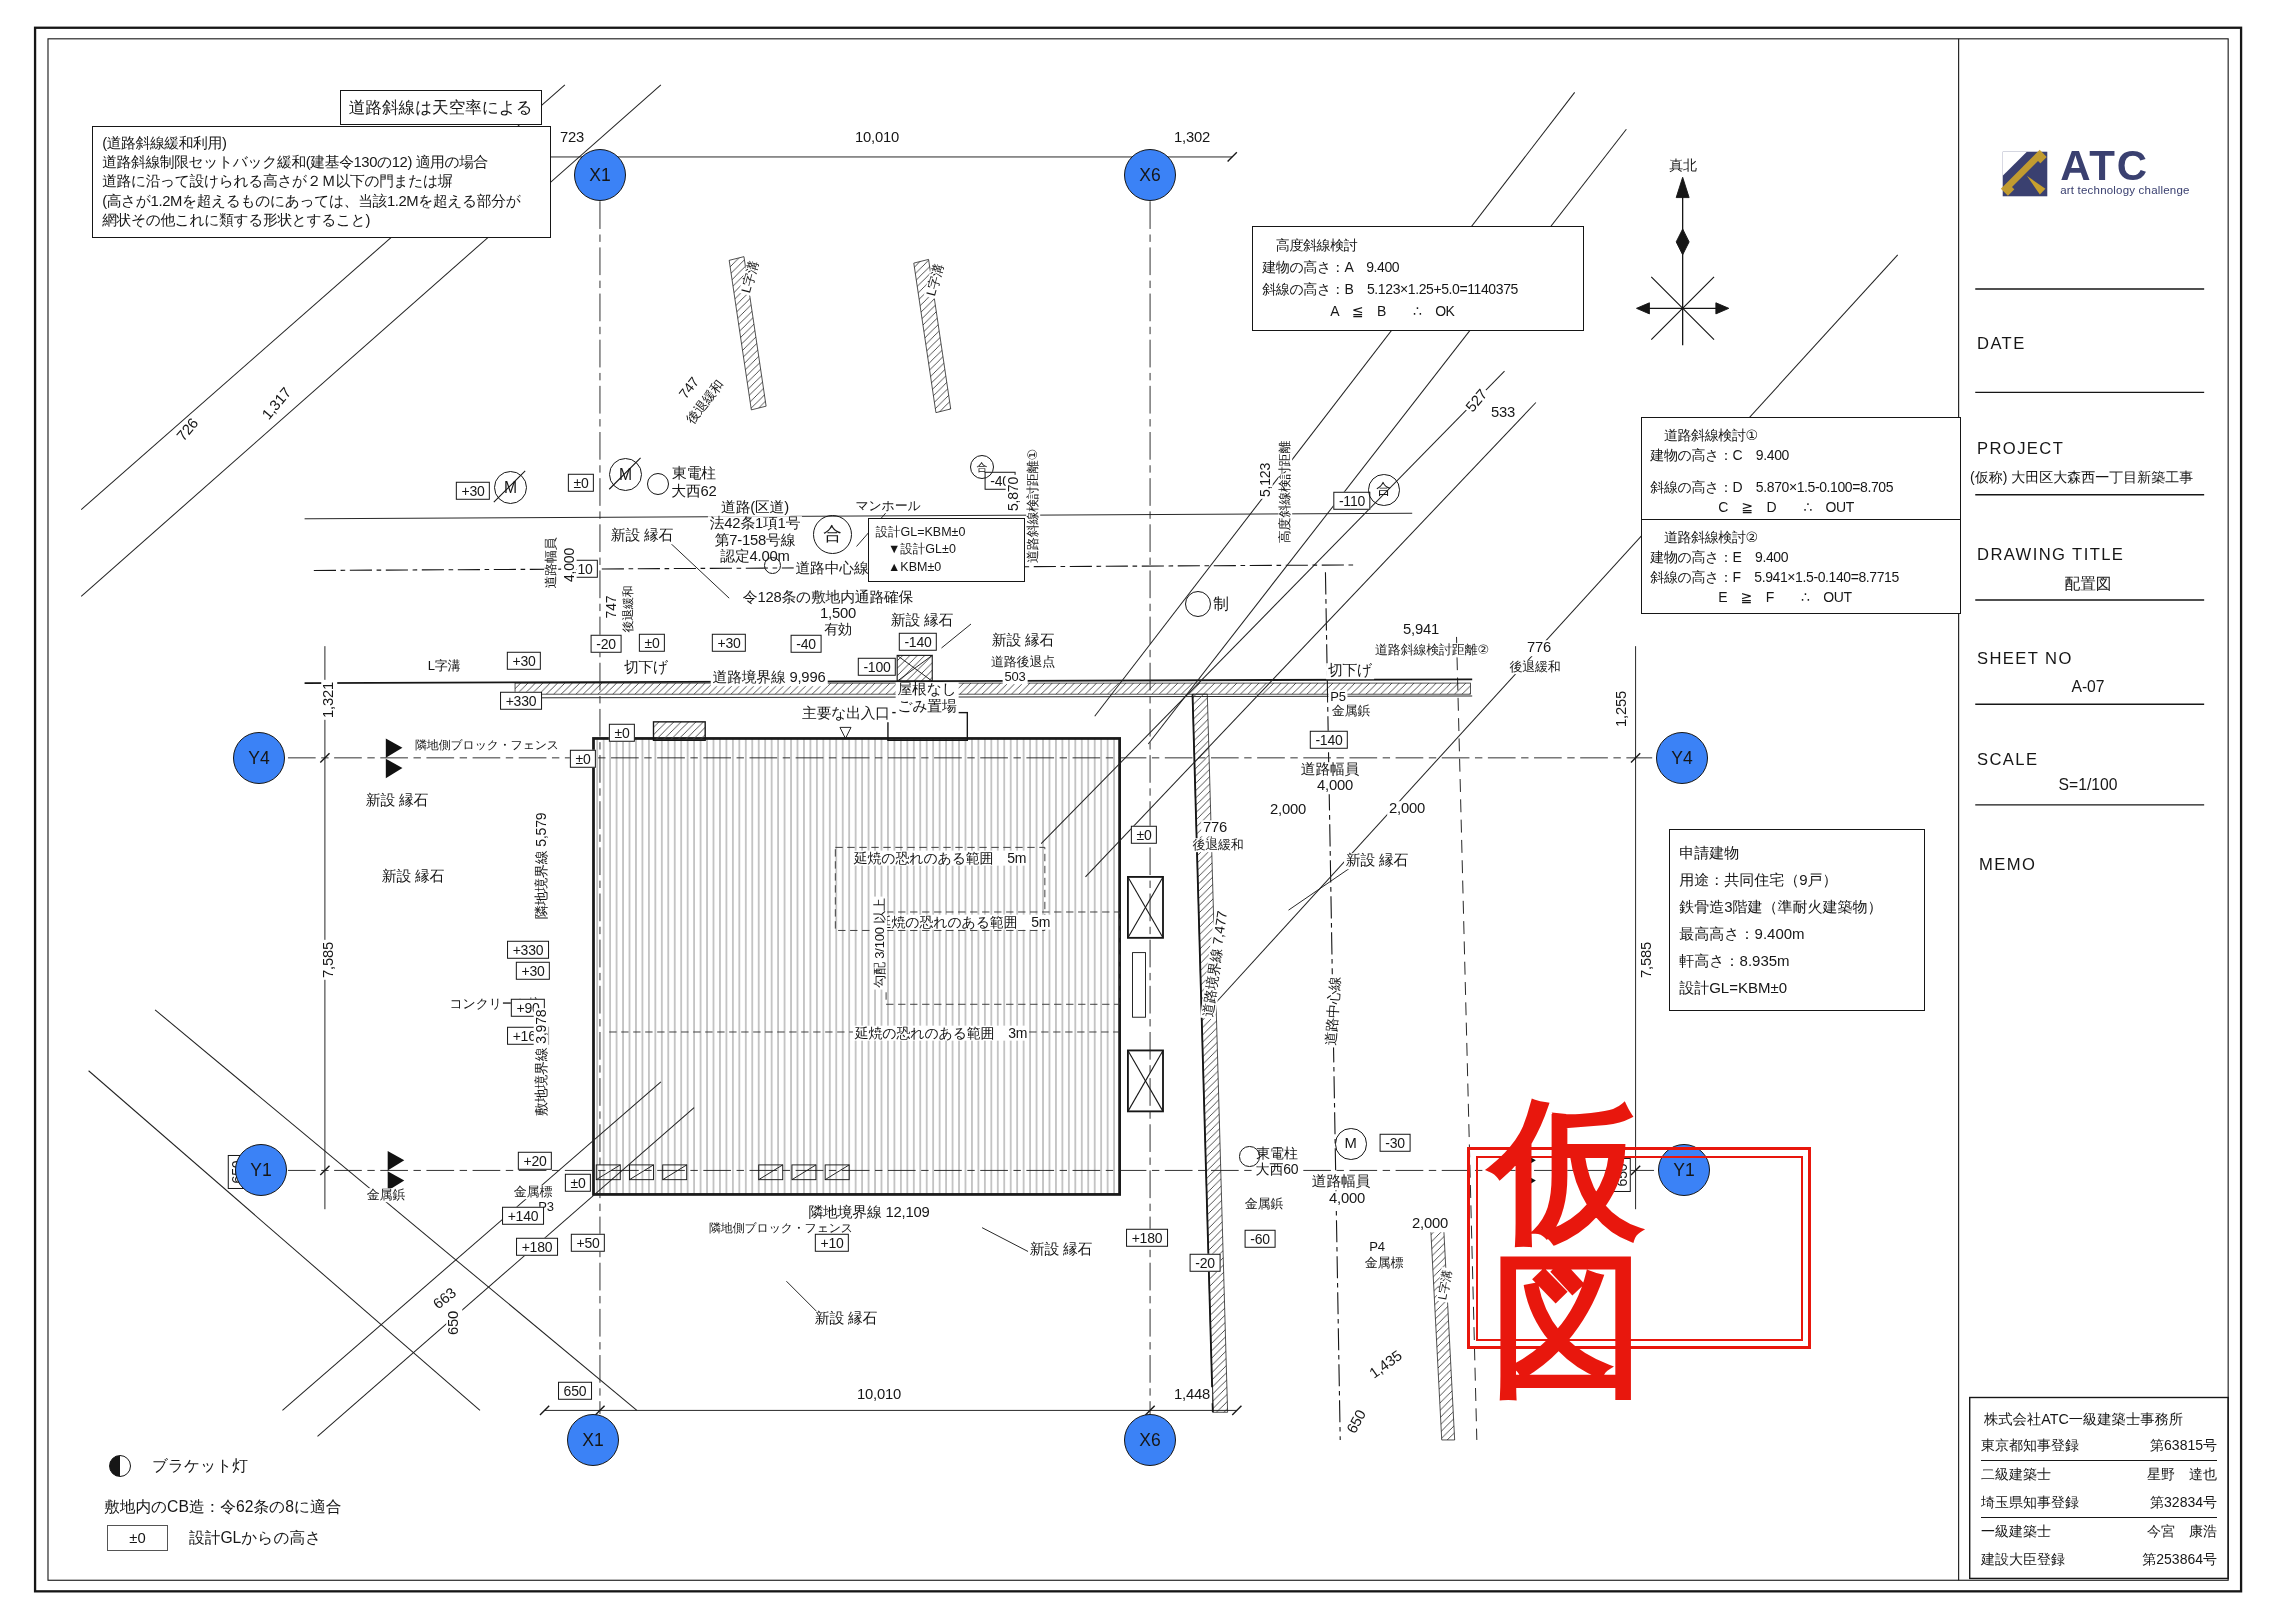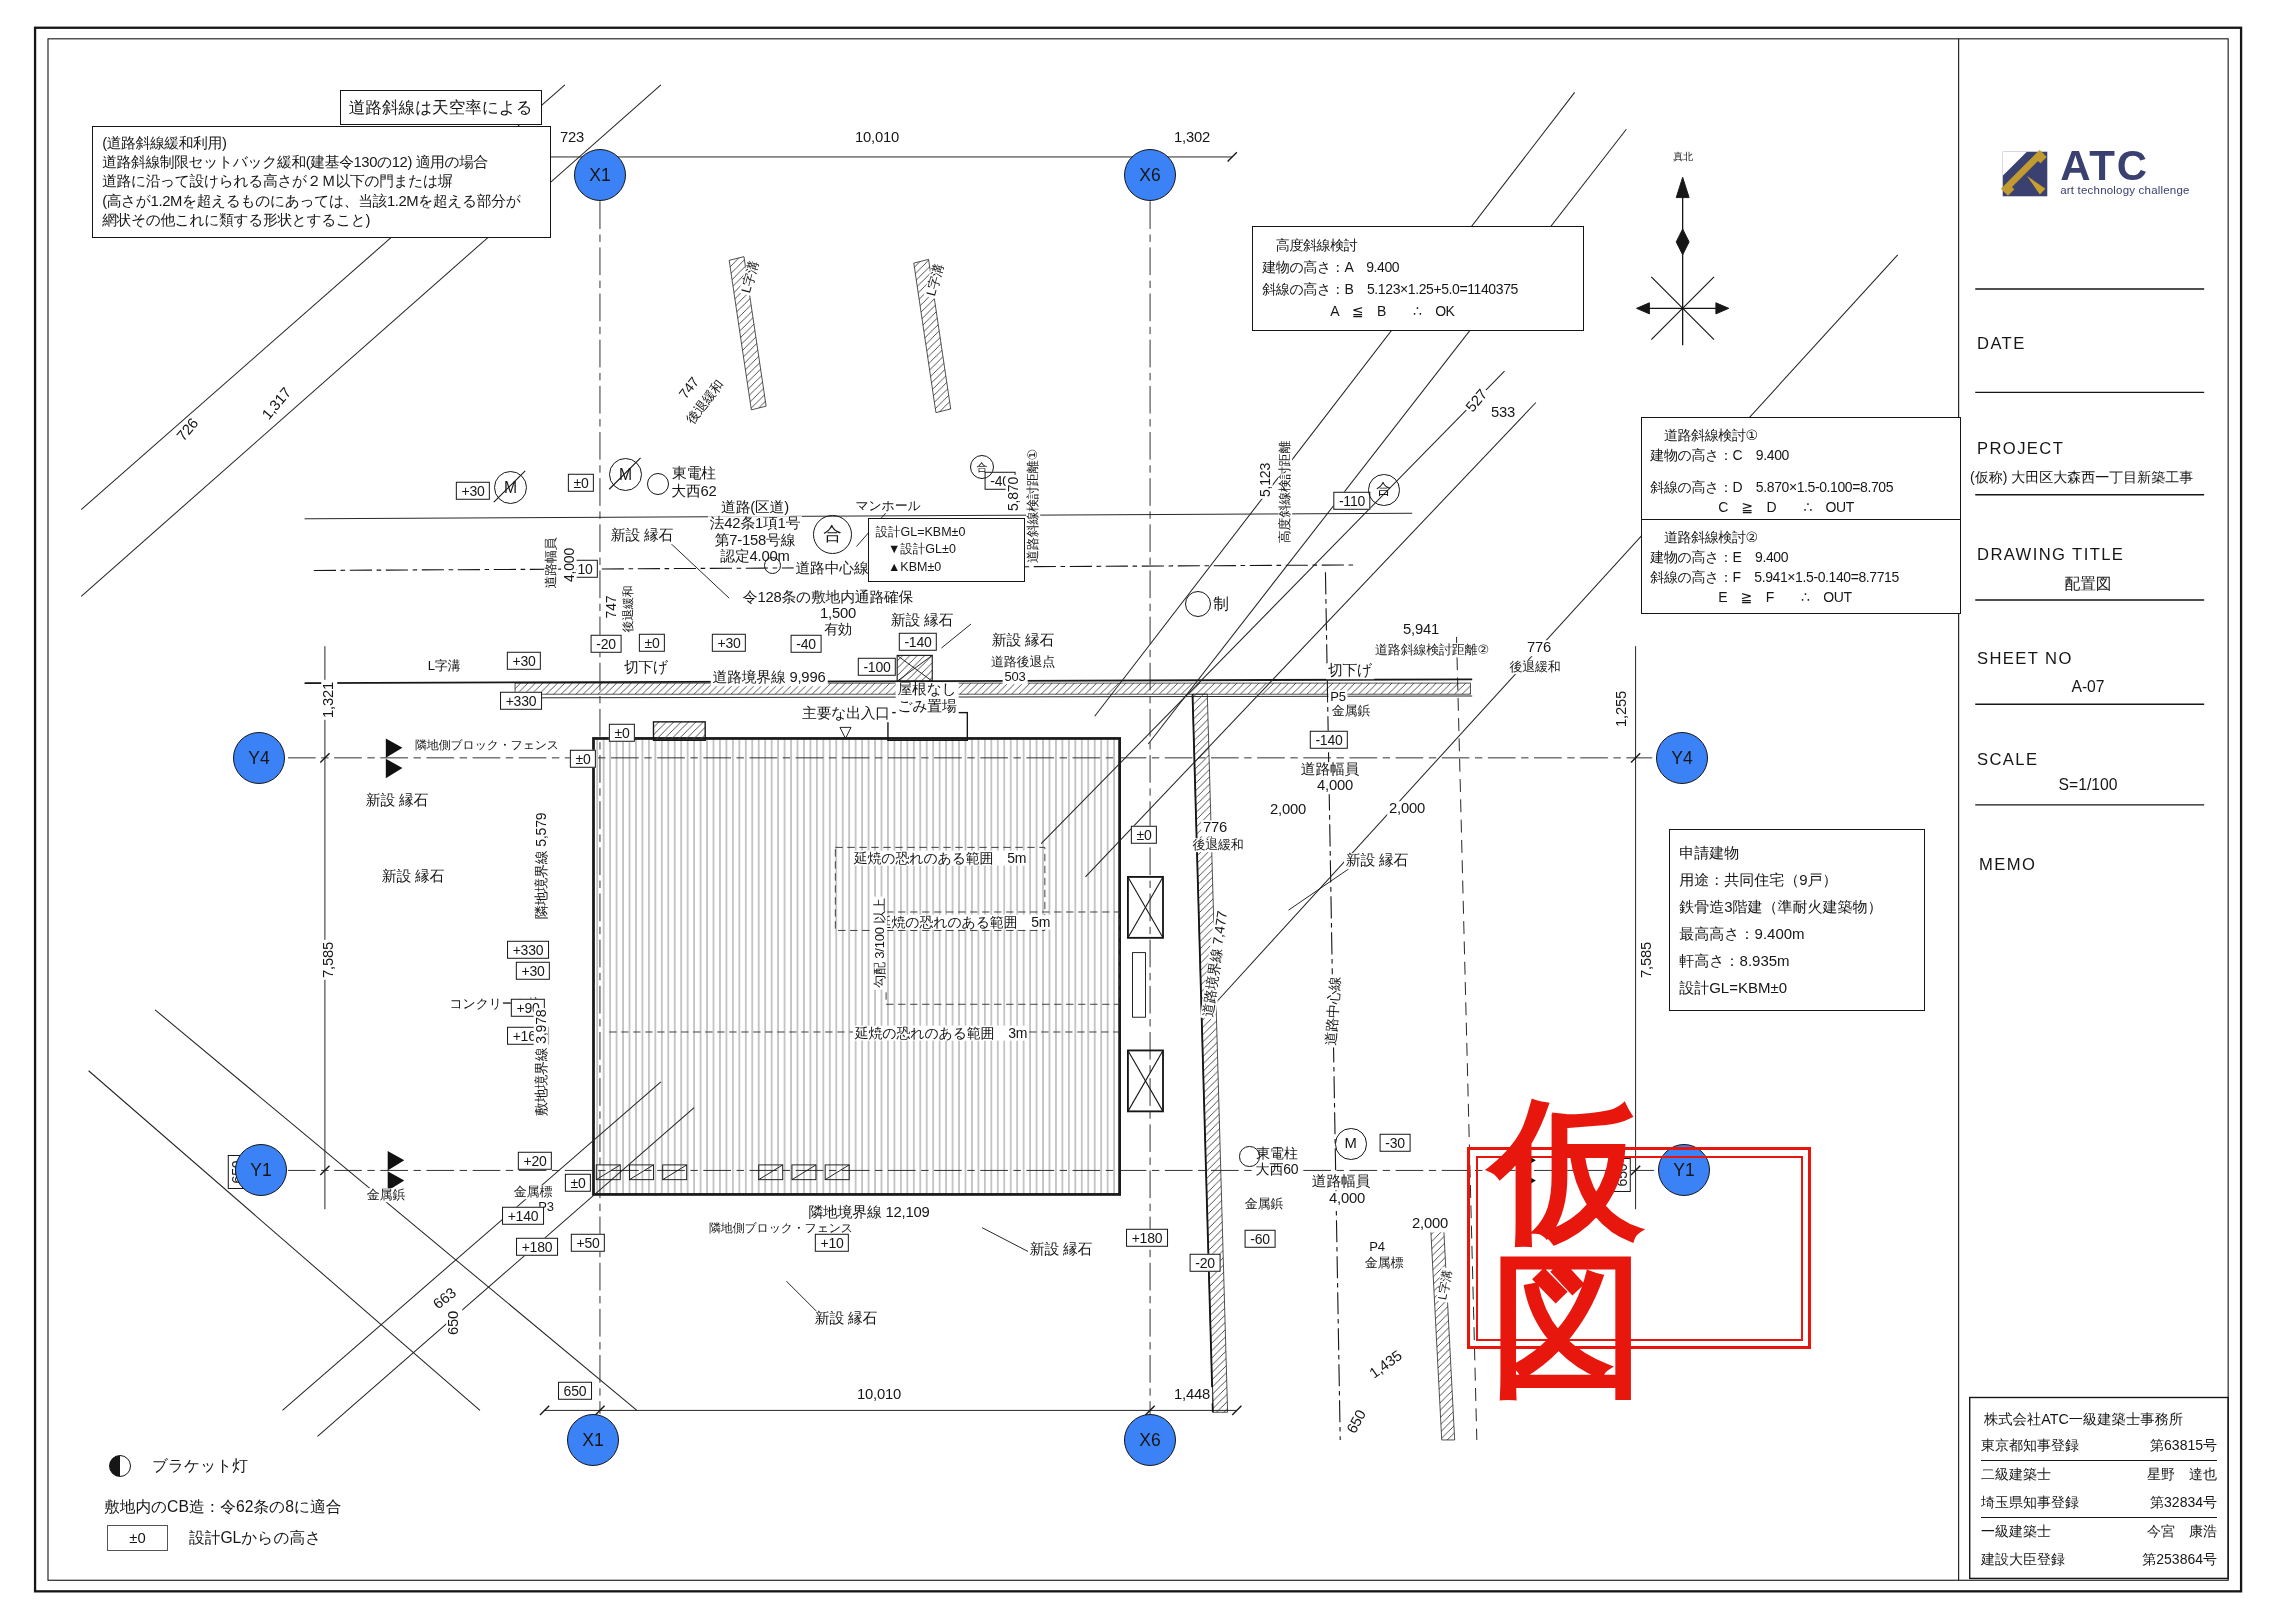--- a/index.html
+++ b/index.html
@@ -193,21 +193,21 @@
     <line x1="1789" y1="368" x2="1857" y2="300" stroke-width="1.2"></line>
     <line x1="1789" y1="300" x2="1857" y2="368" stroke-width="1.2"></line>
     <polygon points="1823,248 1830,262 1823,276 1816,262"></polygon>
   </g>
 </svg>
 
 <div class="abs" style="left:0;top:0;width:100%;height:100%;z-index:3;pointer-events:none;">
       <span class="lbl" style="left: 572px; top: 138px; transform: translate(-50%, -50%);">723</span>
       <span class="lbl" style="left: 877px; top: 138px; transform: translate(-50%, -50%);">10,010</span>
       <span class="lbl" style="left: 1192px; top: 138px; transform: translate(-50%, -50%);">1,302</span>
-      <span class="lbl" style="left: 1683px; top: 157px; font-size: 10px; transform: translate(-50%, -50%);">真北</span>
+      <span class="lbl" style="left: 1683px; top: 165px; font-size: 14px; transform: translate(-50%, -50%);">真北</span>
       <span class="lbl" style="left: 277px; top: 404px; transform: translate(-50%, -50%) rotate(-50deg);">1,317</span>
       <span class="lbl" style="left: 188px; top: 430px; transform: translate(-50%, -50%) rotate(-50deg);">726</span>
       <span class="lbl" style="left: 750px; top: 277px; font-size: 13px; transform: translate(-50%, -50%) rotate(-75deg);">L字溝</span>
       <span class="lbl" style="left: 935px; top: 280px; font-size: 13px; transform: translate(-50%, -50%) rotate(-75deg);">L字溝</span>
       <span class="lbl" style="left: 689px; top: 388px; font-size: 14px; transform: translate(-50%, -50%) rotate(-52deg);">747</span>
       <span class="lbl" style="left: 705px; top: 402px; font-size: 13px; transform: translate(-50%, -50%) rotate(-52deg);">後退緩和</span>
       <span class="lbl boxed" style="left: 473px; top: 491px; transform: translate(-50%, -50%);">+30</span>
       <span class="lbl boxed" style="left: 581px; top: 483px; transform: translate(-50%, -50%);">±0</span>
       <span class="lbl" style="left: 694px; top: 474px; font-size: 14.8px; transform: translate(-50%, -50%);">東電柱</span>
       <span class="lbl" style="left: 694px; top: 492px; font-size: 14.8px; transform: translate(-50%, -50%);">大西62</span>

